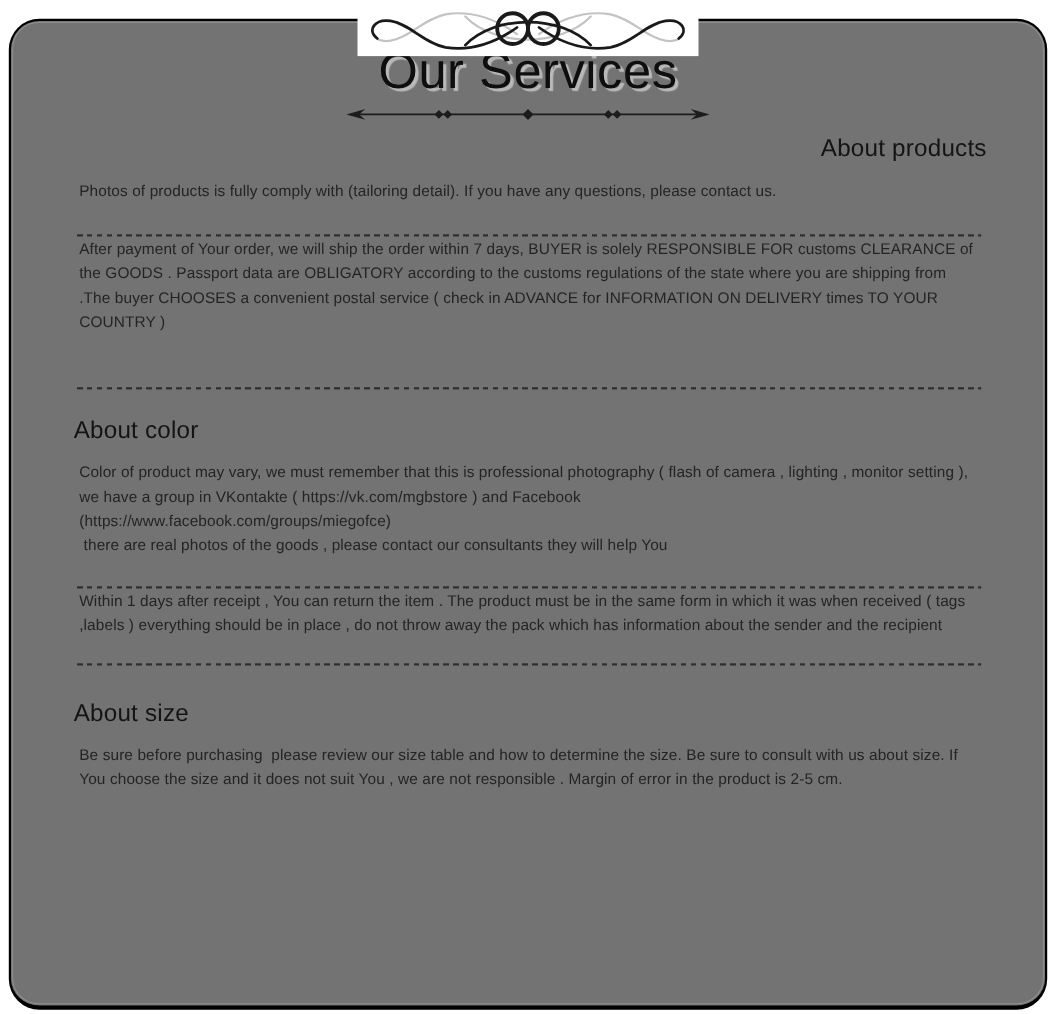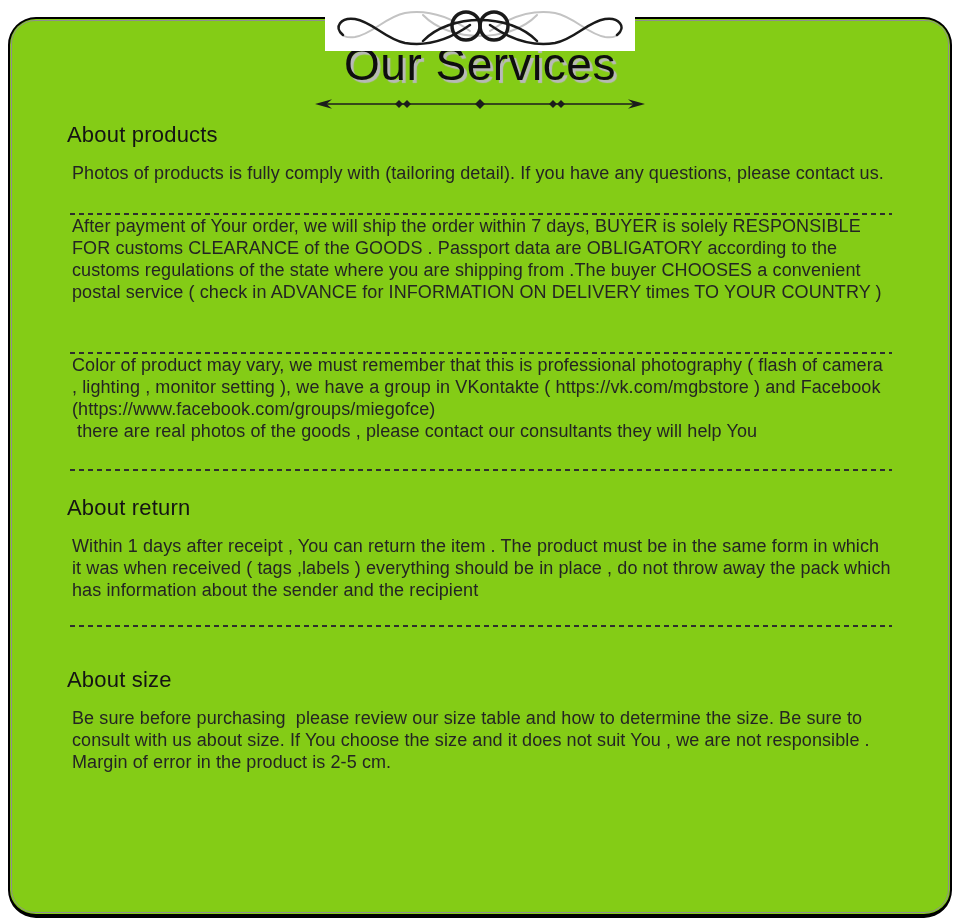--- a/index.html
+++ b/index.html
@@ -14,21 +14,21 @@
   .frame {
     position: absolute;
     left: 8px;
     top: 17px;
     width: 944px;
     height: 901px;
     box-sizing: border-box;
     border: 2px solid #000;
     border-bottom-width: 4px;
     border-radius: 28px;
-    background: #84cc16;
+    background: #737373;
   }
   .frame-inner {
     position: absolute;
     inset: 1px;
     border: 1px solid #8f8f8f;
     border-radius: 24px;
     pointer-events: none;
   }
   .ornament {
     position: absolute;
@@ -61,28 +61,28 @@
     margin: 0 57px;
     width: 830px;
   }
   .sec h2 {
     font-size: 22px;
     font-weight: 400;
     letter-spacing: 0.2px;
     color: #141414;
     margin: 24px 0 14px 0;
   }
-  .sec-products h2 { margin-top: 10px; }
+  .sec-products h2 { margin-top: 10px; text-align: right; }
   .sec-shipping h2 { margin-top: 22px; }
-  .sec-size h2 { margin-top: 40px; }
+  .sec-size h2 { margin-top: 30px; }
   .sec p.body {
     margin: 0;
     padding-left: 5px;
     width: 820px;
-    font-size: 18px;
+    font-size: 14px;
     line-height: 22px;
     color: #242424;
     white-space: pre-wrap;
     letter-spacing: 0.1px;
   }
   .dashed {
     height: 2px;
     width: 822px;
     margin-left: 3px;
     background: repeating-linear-gradient(90deg, #2e2e2e 0 5px, transparent 5px 9px);
@@ -145,29 +145,29 @@
 
     <div class="dashed d1"></div>
 
     <section class="sec sec-shipping">
       <p class="body">After payment of Your order, we will ship the order within 7 days, BUYER is solely RESPONSIBLE FOR customs CLEARANCE of the GOODS . Passport data are OBLIGATORY according to the customs regulations of the state where you are shipping from .The buyer CHOOSES a convenient postal service ( check in ADVANCE for INFORMATION ON DELIVERY times TO YOUR COUNTRY )</p>
     </section>
 
     <div class="dashed d2"></div>
 
     <section class="sec sec-color">
+      <h2>About color</h2>
       <p class="body">Color of product may vary, we must remember that this is professional photography ( flash of camera , lighting , monitor setting ), we have a group in VKontakte ( https://vk.com/mgbstore ) and Facebook
 (https://www.facebook.com/groups/miegofce)
  there are real photos of the goods , please contact our consultants they will help You</p>
     </section>
 
     <div class="dashed d3"></div>
 
     <section class="sec sec-return">
-      <h2>About return</h2>
       <p class="body">Within 1 days after receipt , You can return the item . The product must be in the same form in which it was when received ( tags ,labels ) everything should be in place , do not throw away the pack which has information about the sender and the recipient</p>
     </section>
 
     <div class="dashed d4"></div>
 
     <section class="sec sec-size">
       <h2>About size</h2>
       <p class="body">Be sure before purchasing  please review our size table and how to determine the size. Be sure to consult with us about size. If You choose the size and it does not suit You , we are not responsible . Margin of error in the product is 2-5 cm.</p>
     </section>
 

